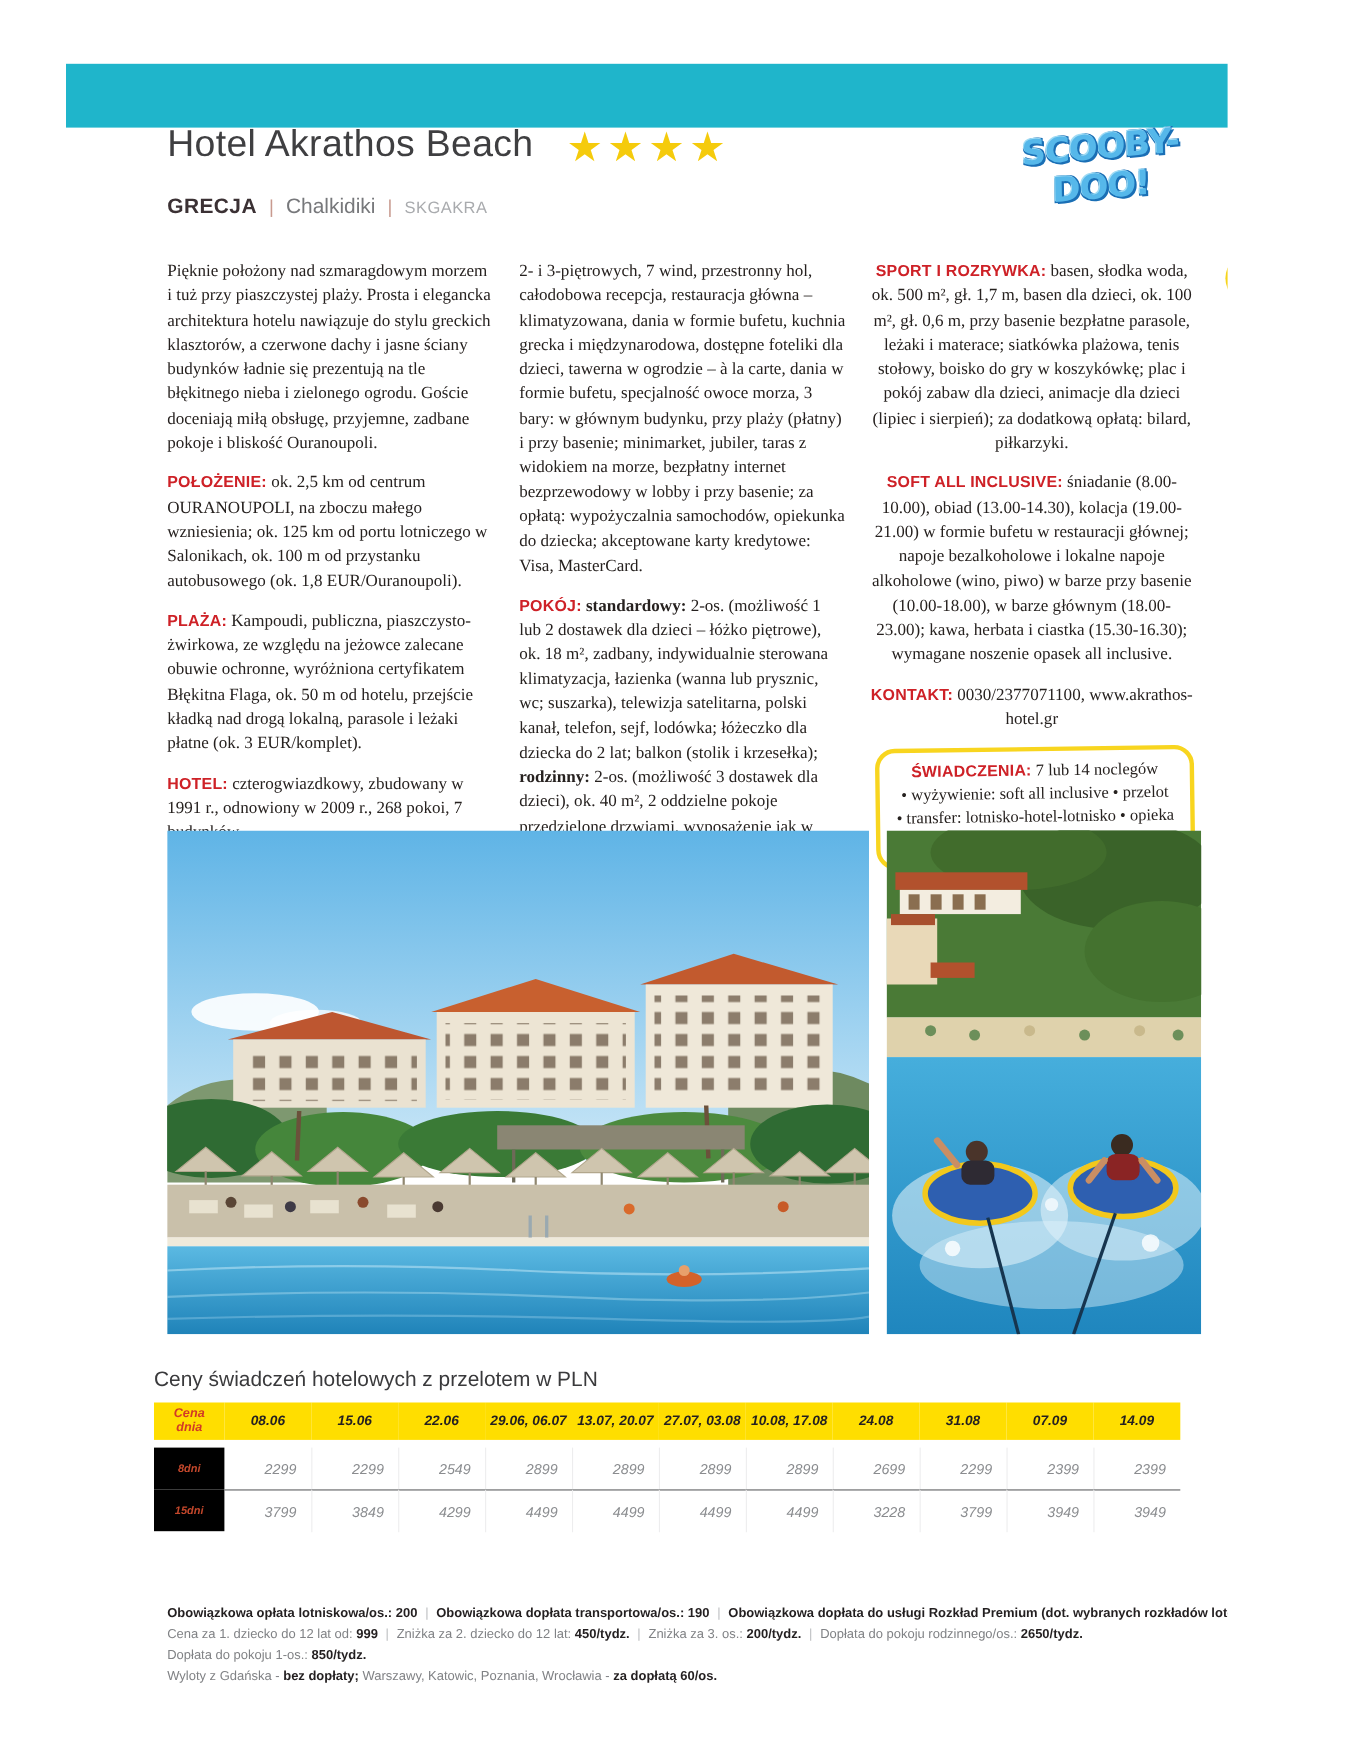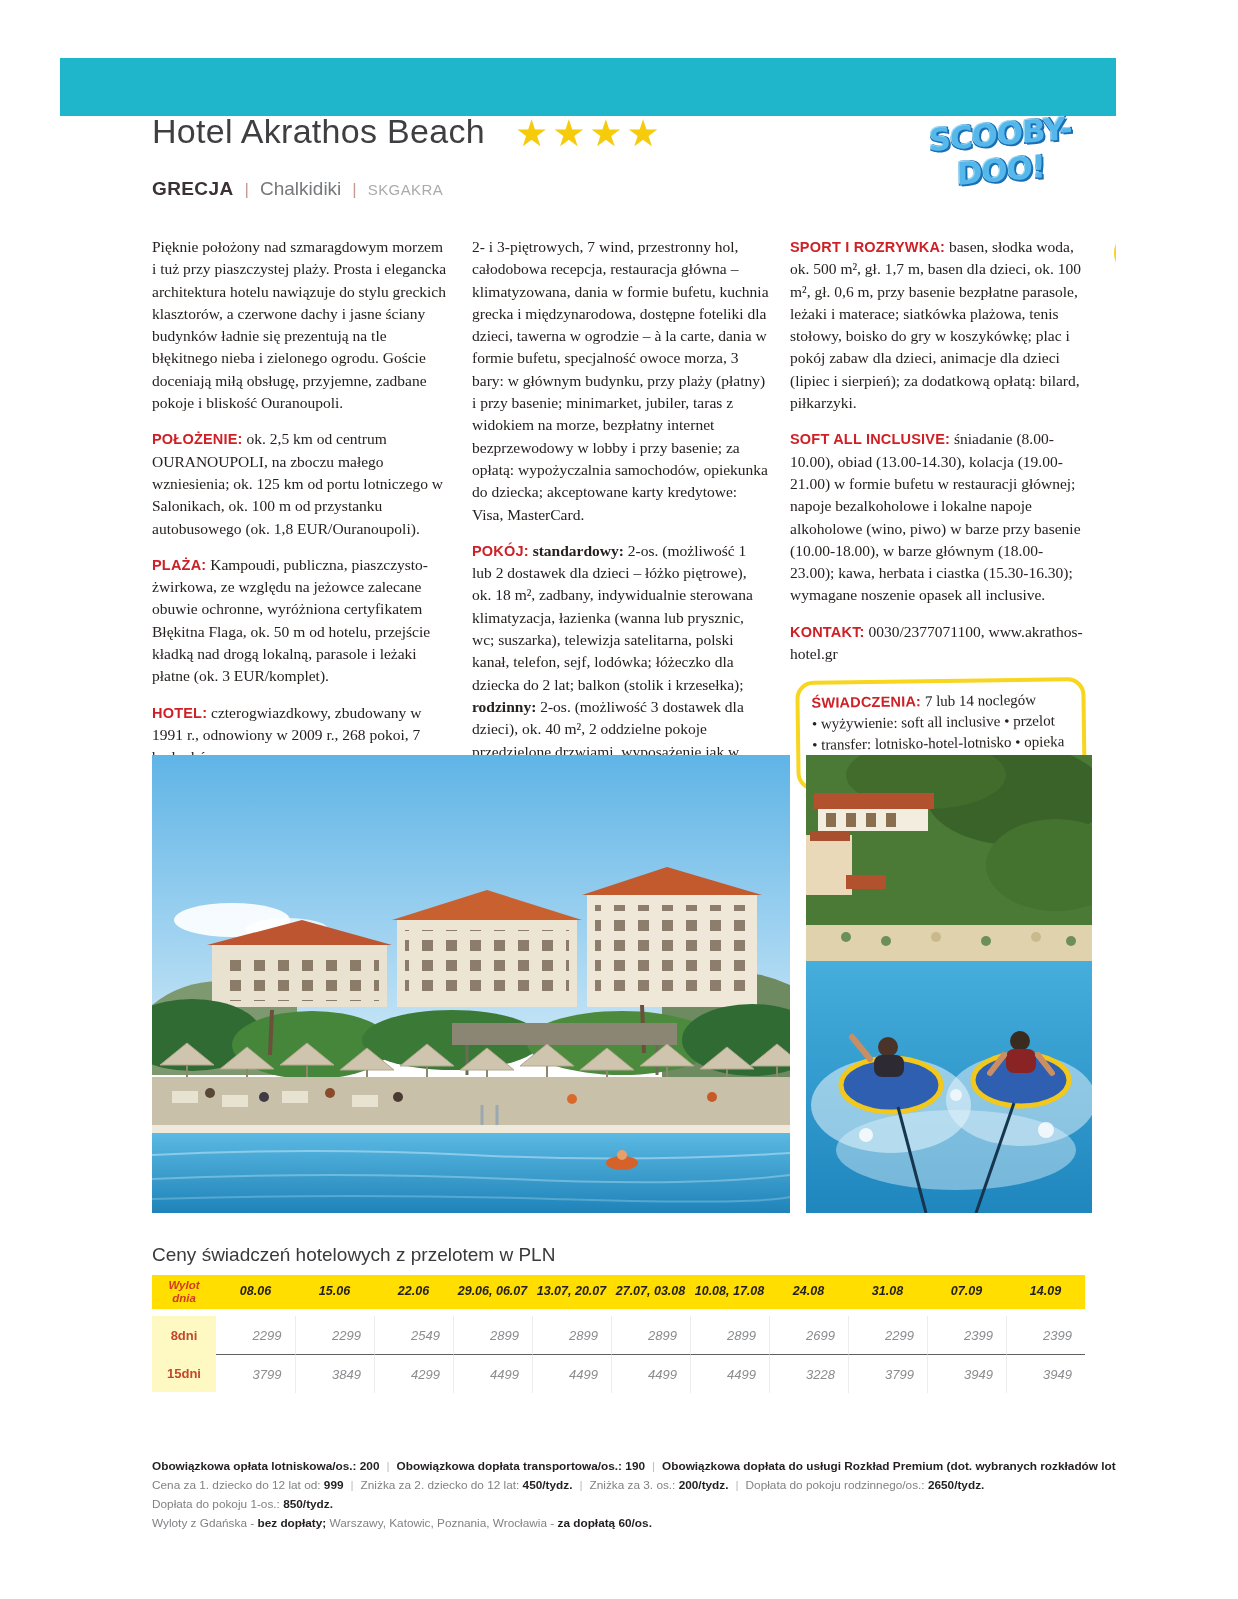--- a/index.html
+++ b/index.html
@@ -29,44 +29,44 @@
           text-shadow:2px 2px 0 #1A6FB5,-1px -1px 0 #9FDBF4,1px -1px 0 #1A6FB5,-1px 1px 0 #1A6FB5;}
 
   
   .badge{position:absolute;left:1114px;top:230px;width:46px;height:46px;border-radius:50%;
          background:#F6D41C;display:flex;align-items:center;justify-content:center;
          font-weight:800;font-style:italic;font-size:22px;color:#c2410c;}
 
   
   .col{position:absolute;top:236px;width:297px;font-family:"Liberation Serif",serif;
        font-size:15.5px;line-height:22.3px;color:#26211f;text-align:left;}
-  .col1{left:152px;} .col2{left:472px;} .col3{left:790px;width:296px;}
+  .col1{left:152px;} .col2{left:472px;} .col3{left:790px;width:296px;text-align:center;}
   .col p{margin:0 0 14px 0;}
   .lbl{font-family:"Liberation Sans",sans-serif;font-weight:bold;color:#CE2127;
        font-size:14.5px;letter-spacing:.2px;}
   .b{font-weight:bold;}
 
   
   .swiad{margin:10px 0 0 6px;border:4px solid #F8D51F;border-radius:18px;
          padding:8px 12px 10px 12px;transform:rotate(-0.8deg);font-size:15px;line-height:21px;}
 
   
   .photoL{position:absolute;left:152px;top:755px;width:638px;height:458px;}
   .photoR{position:absolute;left:806px;top:755px;width:286px;height:458px;}
   .photoL svg,.photoR svg{display:block;width:100%;height:100%;}
 
   
-  .ptable-wrap{position:absolute;left:152px;top:1244px;width:933px;}
+  .ptable-wrap{position:absolute;left:140px;top:1244px;width:933px;}
   .pt-heading{font-size:19px;color:#3A3A3C;margin:0 0 9px 0;}
   .pt-grid{display:grid;grid-template-columns:64px repeat(11,1fr);}
   .pt-h,.pt-corner{background:#FFDE00;height:34px;display:flex;align-items:center;justify-content:center;
         font-style:italic;font-weight:bold;font-size:12.5px;color:#231F20;text-align:center;line-height:1.1;}
   .pt-corner{color:#D23A26;font-size:11.5px;padding:2px 6px;box-sizing:border-box;}
   .pt-gap{grid-column:1 / -1;height:7px;}
-  .pt-label{background:#fef9c3;color:#C3472B;font-weight:bold;font-size:13px;
+  .pt-label{background:#000000;color:#C3472B;font-style:italic;font-weight:bold;font-size:10px;
         display:flex;align-items:center;justify-content:center;height:38px;}
   .pt-v{display:flex;align-items:center;justify-content:center;font-style:italic;
         font-size:13px;color:#8A8C8F;height:38px;border-left:1px solid #EDEDee;padding-left:23px;}
   .pt-v.first{border-left:none;}
   .pt-v.r2{border-top:1px solid #5F6062;}
 
   
   .footer{position:absolute;left:152px;top:1457px;width:1010px;font-size:11.8px;
           line-height:19px;color:#808285;}
   .f-line{white-space:nowrap;}
@@ -262,21 +262,21 @@
       <line x1="170" y1="458" x2="208" y2="348" stroke="#16354F" stroke-width="3"></line>
       <circle cx="60" cy="380" r="7" fill="#ffffff" opacity="0.8"></circle>
       <circle cx="240" cy="375" r="8" fill="#ffffff" opacity="0.8"></circle>
       <circle cx="150" cy="340" r="6" fill="#ffffff" opacity="0.7"></circle>
     </svg>
   </div>
 
   <div class="ptable-wrap">
     <div class="pt-heading">Ceny świadczeń hotelowych z przelotem w PLN</div>
     <div class="pt-grid">
-      <div class="pt-corner">Wylot dnia</div>
+      <div class="pt-corner">Cena dnia</div>
       <div class="pt-h">08.06</div>
       <div class="pt-h">15.06</div>
       <div class="pt-h">22.06</div>
       <div class="pt-h">29.06, 06.07</div>
       <div class="pt-h">13.07, 20.07</div>
       <div class="pt-h">27.07, 03.08</div>
       <div class="pt-h">10.08, 17.08</div>
       <div class="pt-h">24.08</div>
       <div class="pt-h">31.08</div>
       <div class="pt-h">07.09</div>

